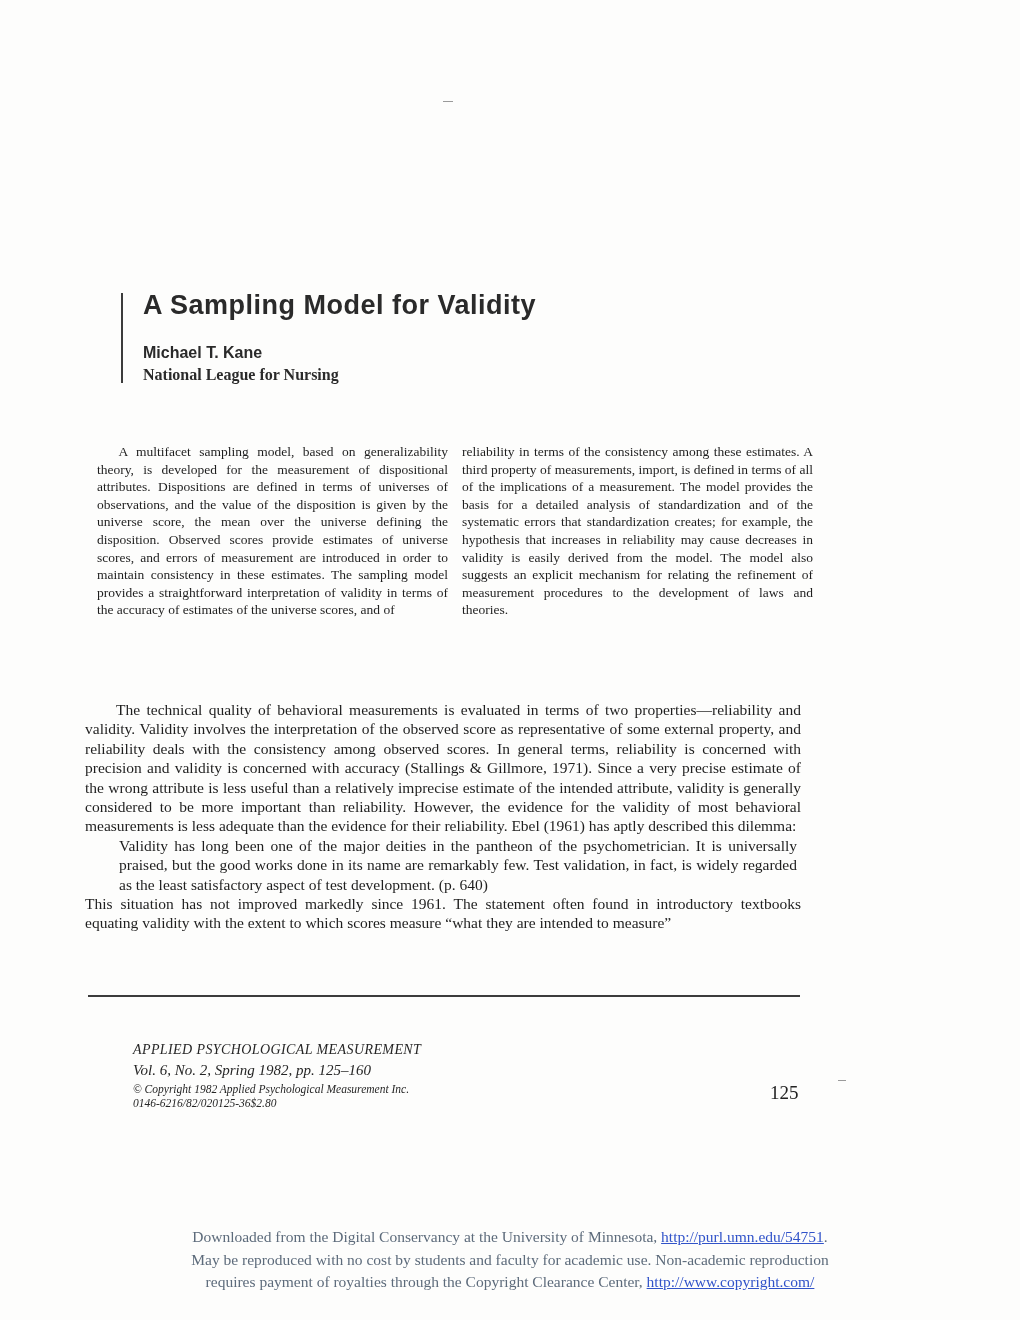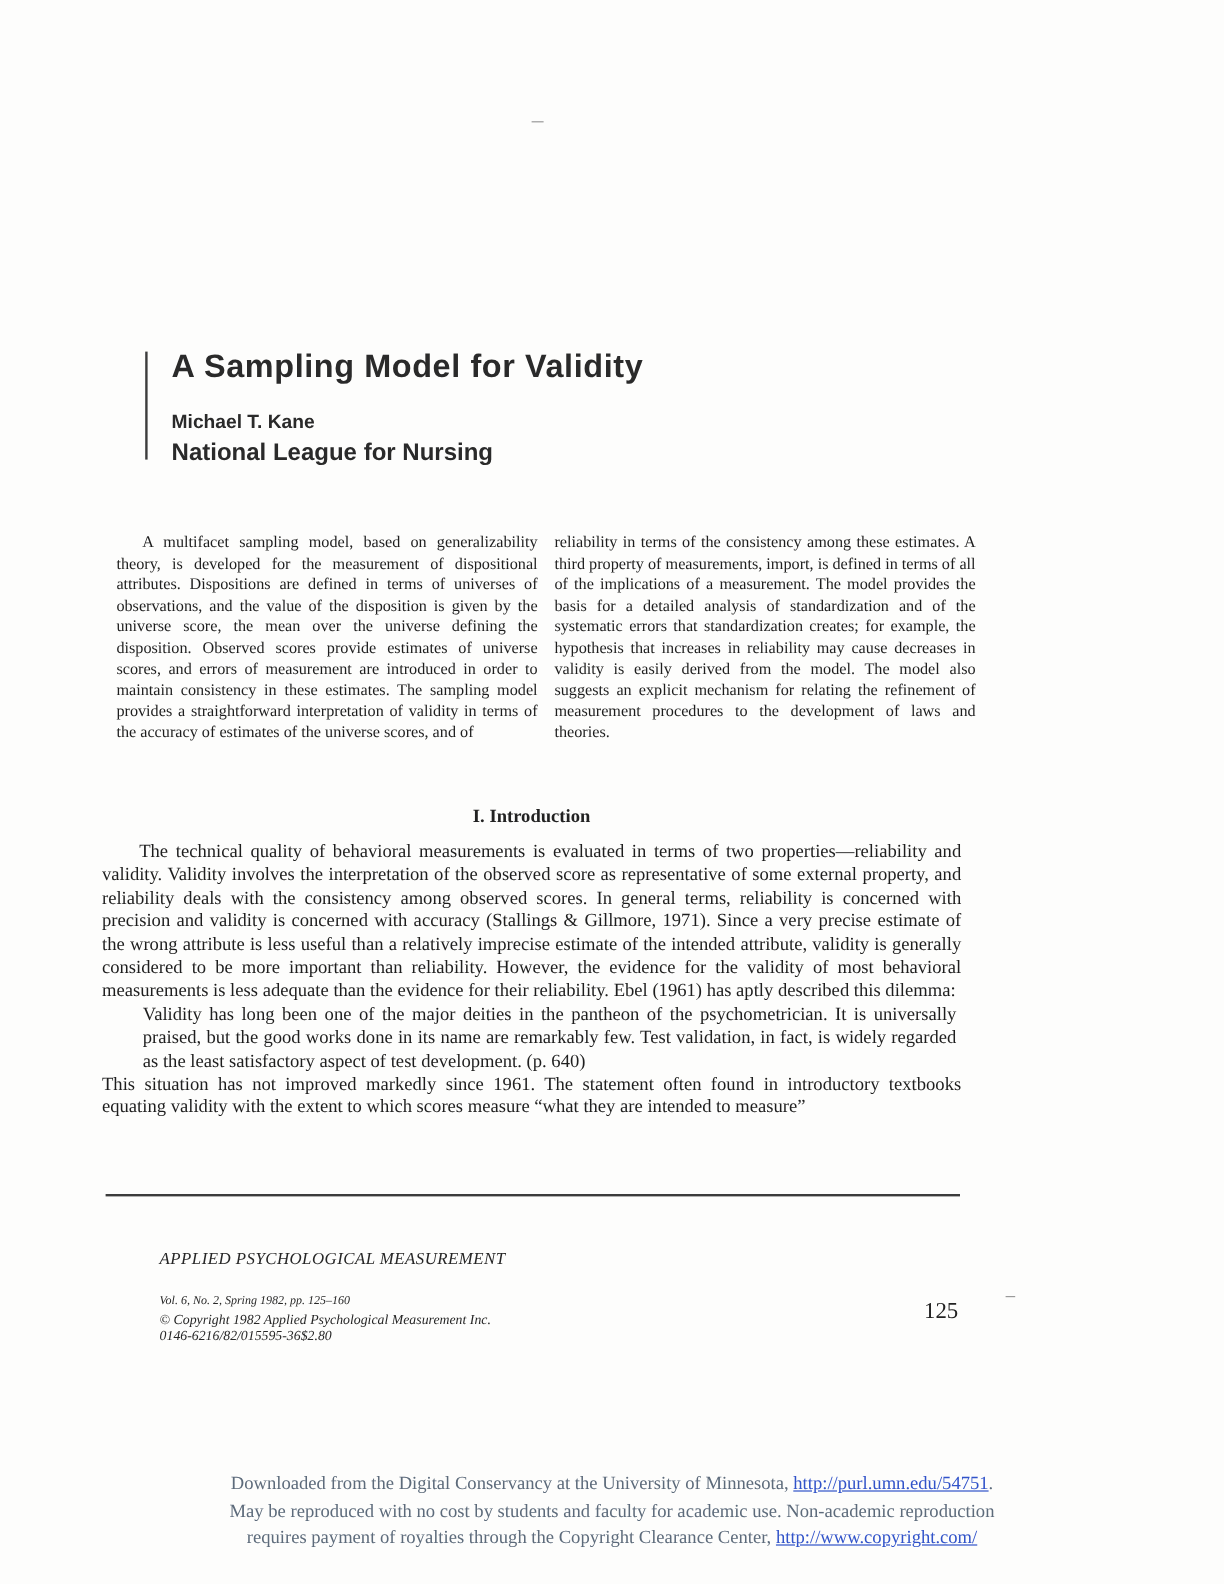--- a/index.html
+++ b/index.html
@@ -41,23 +41,23 @@
   }
   .paper-author {
     margin-top: 23px;
     font-family: "Liberation Sans", "DejaVu Sans", sans-serif;
     font-weight: bold;
     font-size: 16px;
     color: #2a2a2a;
   }
   .paper-affiliation {
     margin-top: 4px;
-    font-family: Liberation Sans, sans-serif;
+    font-family: Liberation Serif, serif;
     font-weight: bold;
-    font-size: 20px;
+    font-size: 16px;
     color: #2a2a2a;
   }
   
   .abstract {
     position: absolute;
     left: 85px;
     top: 443px;
     width: 716px;
     display: flex;
     gap: 14px;
@@ -105,21 +105,21 @@
     background: #3c3c3c;
   }
   .journal-block {
     position: absolute;
     left: 133px;
     top: 1004px;
     font-style: italic;
     color: #262626;
   }
   .journal-name { font-size: 14px; letter-spacing: 0.4px; margin-top: 38px; }
-  .journal-issue { font-size: 10px; margin-top: 21px; }
+  .journal-issue { font-size: 15px; margin-top: 4px; }
   .journal-copyright { font-size: 11.5px; margin-top: 4px; }
   .journal-code { font-size: 11.5px; margin-top: 2px; }
   .page-number {
     position: absolute;
     left: 770px;
     top: 1082px;
     font-size: 19px;
     color: #222;
   }
   
@@ -152,34 +152,33 @@
     <div class="paper-title">A Sampling Model for Validity</div>
     <div class="paper-author">Michael T. Kane</div>
     <div class="paper-affiliation">National League for Nursing</div>
   </div>
 
   <div class="abstract">
     <div class="abstract-col left">A multifacet sampling model, based on generalizability theory, is developed for the measurement of dispositional attributes. Dispositions are defined in terms of universes of observations, and the value of the disposition is given by the universe score, the mean over the universe defining the disposition. Observed scores provide estimates of universe scores, and errors of measurement are introduced in order to maintain consistency in these estimates. The sampling model provides a straightforward interpretation of validity in terms of the accuracy of estimates of the universe scores, and of</div>
     <div class="abstract-col right">reliability in terms of the consistency among these estimates. A third property of measurements, import, is defined in terms of all of the implications of a measurement. The model provides the basis for a detailed analysis of standardization and of the systematic errors that standardization creates; for example, the hypothesis that increases in reliability may cause decreases in validity is easily derived from the model. The model also suggests an explicit mechanism for relating the refinement of measurement procedures to the development of laws and theories.</div>
   </div>
 
-  <div class="section-heading">I. Introduction</div>
 
   <div class="body-text">
     <div class="body-para-1">The technical quality of behavioral measurements is evaluated in terms of two properties—reliability and validity. Validity involves the interpretation of the observed score as representative of some external property, and reliability deals with the consistency among observed scores. In general terms, reliability is concerned with precision and validity is concerned with accuracy (Stallings &amp; Gillmore, 1971). Since a very precise estimate of the wrong attribute is less useful than a relatively imprecise estimate of the intended attribute, validity is generally considered to be more important than reliability. However, the evidence for the validity of most behavioral measurements is less adequate than the evidence for their reliability. Ebel (1961) has aptly described this dilemma:</div>
     <div class="block-quote">Validity has long been one of the major deities in the pantheon of the psychometrician. It is universally praised, but the good works done in its name are remarkably few. Test validation, in fact, is widely regarded as the least satisfactory aspect of test development. (p. 640)</div>
     <div class="body-para-2">This situation has not improved markedly since 1961. The statement often found in introductory textbooks equating validity with the extent to which scores measure “what they are intended to measure”</div>
   </div>
 
   <div class="footer-rule"></div>
   <div class="journal-block">
     <div class="journal-name">APPLIED PSYCHOLOGICAL MEASUREMENT</div>
     <div class="journal-issue">Vol. 6, No. 2, Spring 1982, pp. 125–160</div>
     <div class="journal-copyright">© Copyright 1982 Applied Psychological Measurement Inc.</div>
-    <div class="journal-code">0146-6216/82/015595-36$2.80</div>
+    <div class="journal-code">0146-6216/82/020125-36$2.80</div>
   </div>
 
   <div class="page-number">125</div>
 
   <div class="download-notice">
     <span>Downloaded from the Digital Conservancy at the University of Minnesota, </span><a class="notice-link">http://purl.umn.edu/54751</a><span>.</span><br>
     <span>May be reproduced with no cost by students and faculty for academic use.  Non-academic reproduction</span><br>
     <span>requires payment of royalties through the Copyright Clearance Center, </span><a class="notice-link">http://www.copyright.com/</a>
   </div>
 

